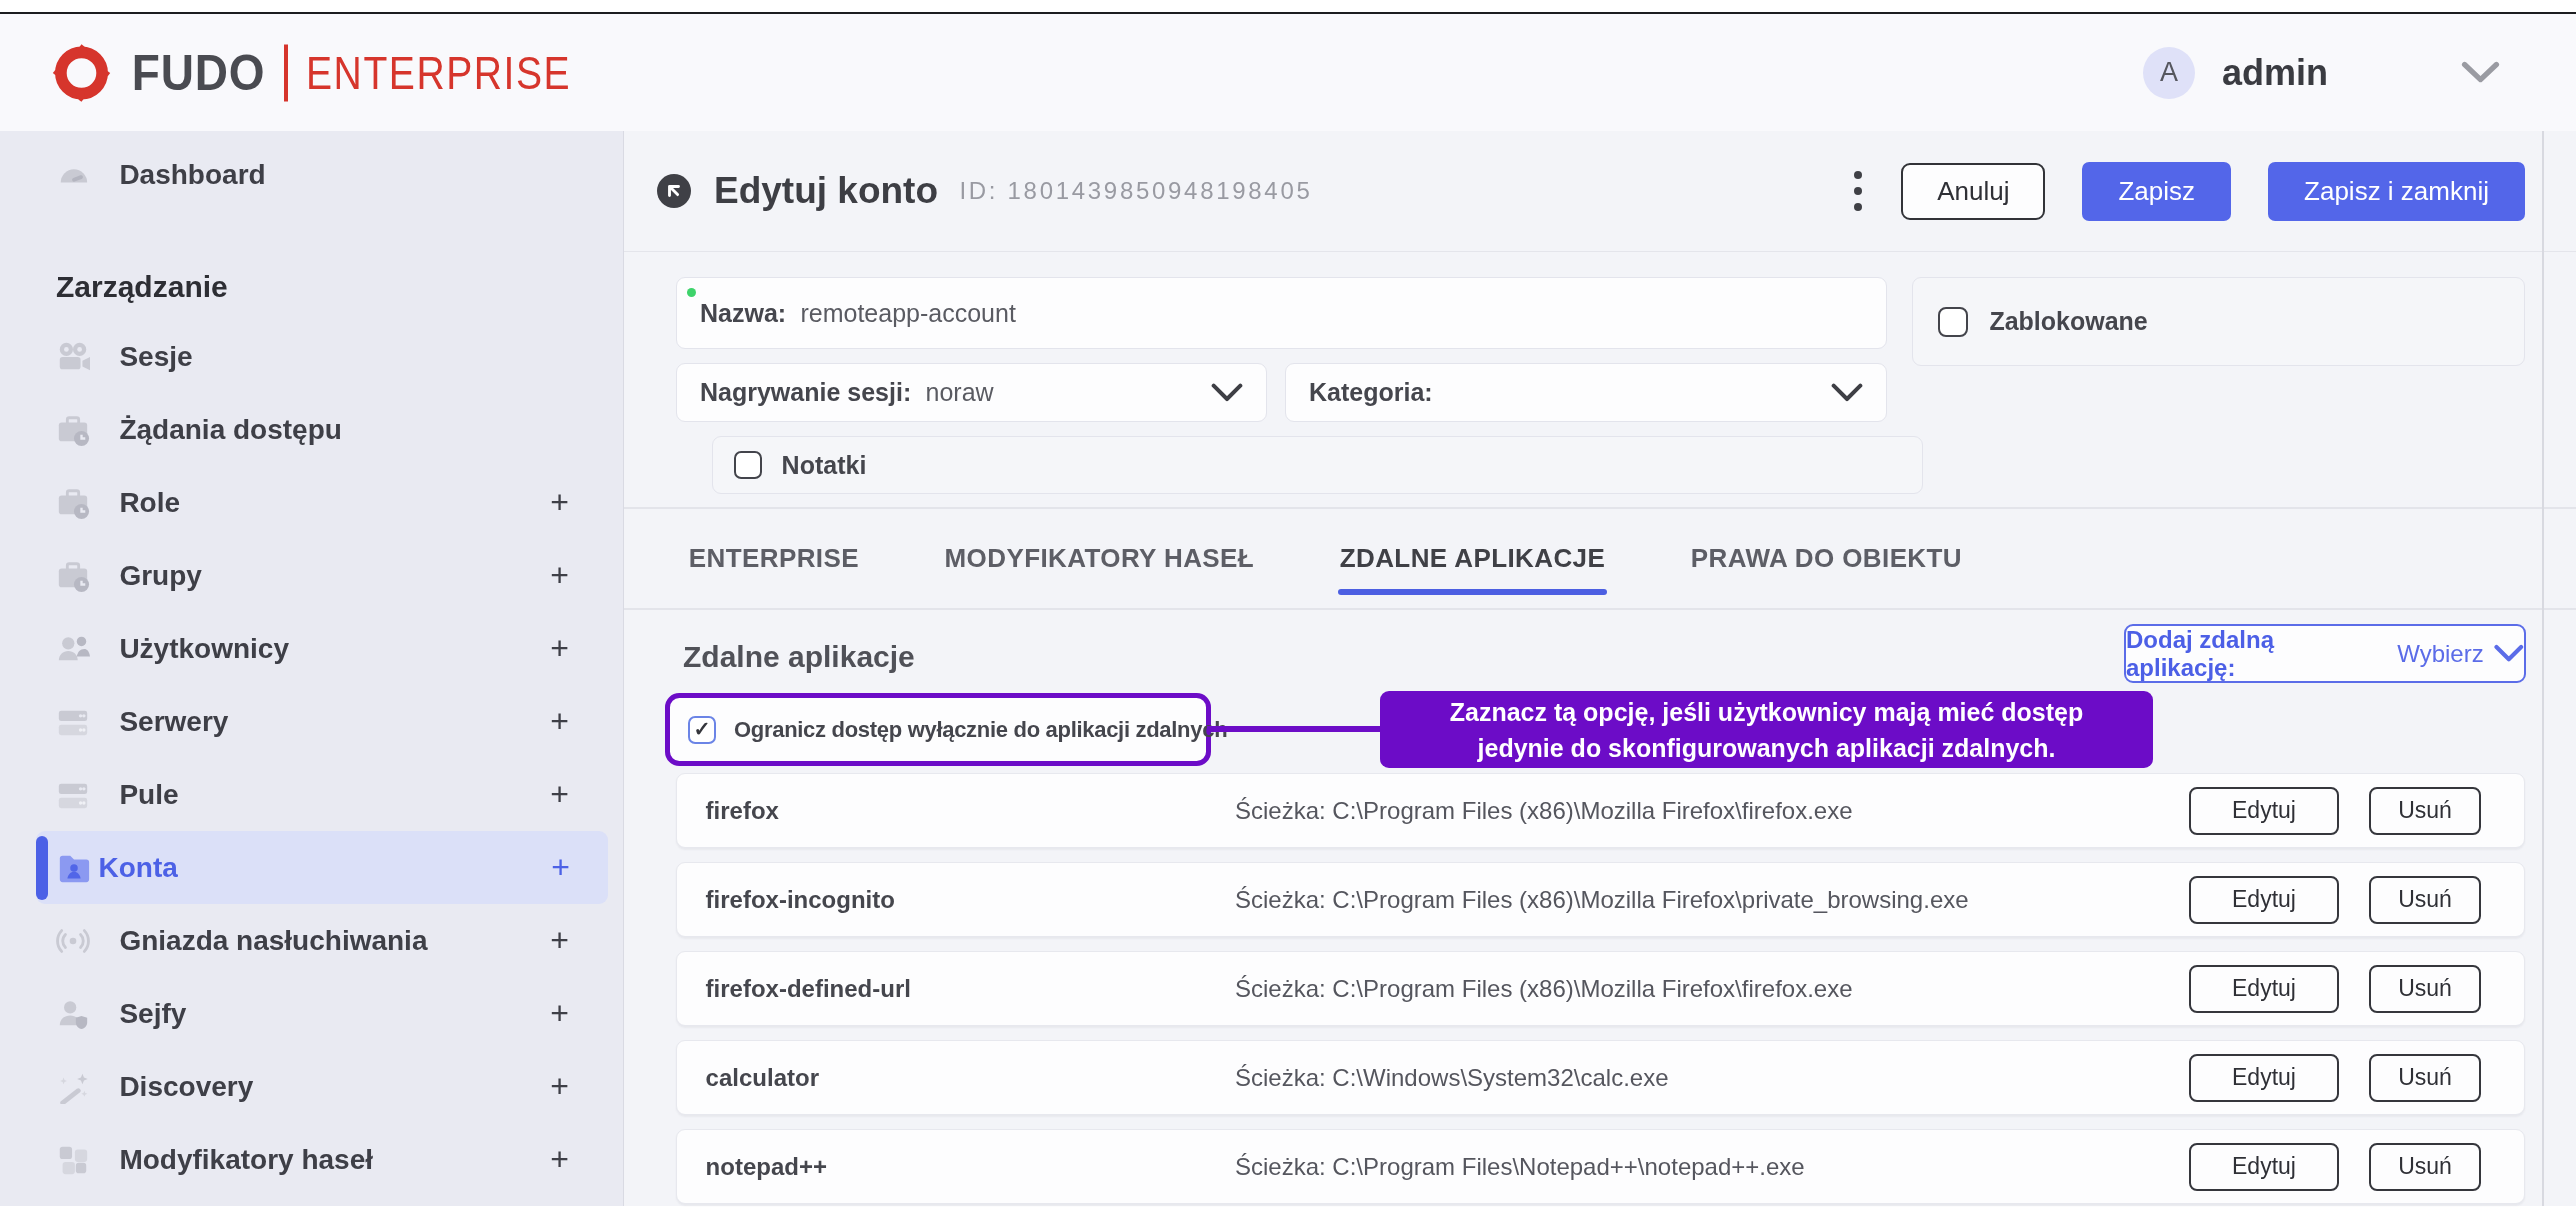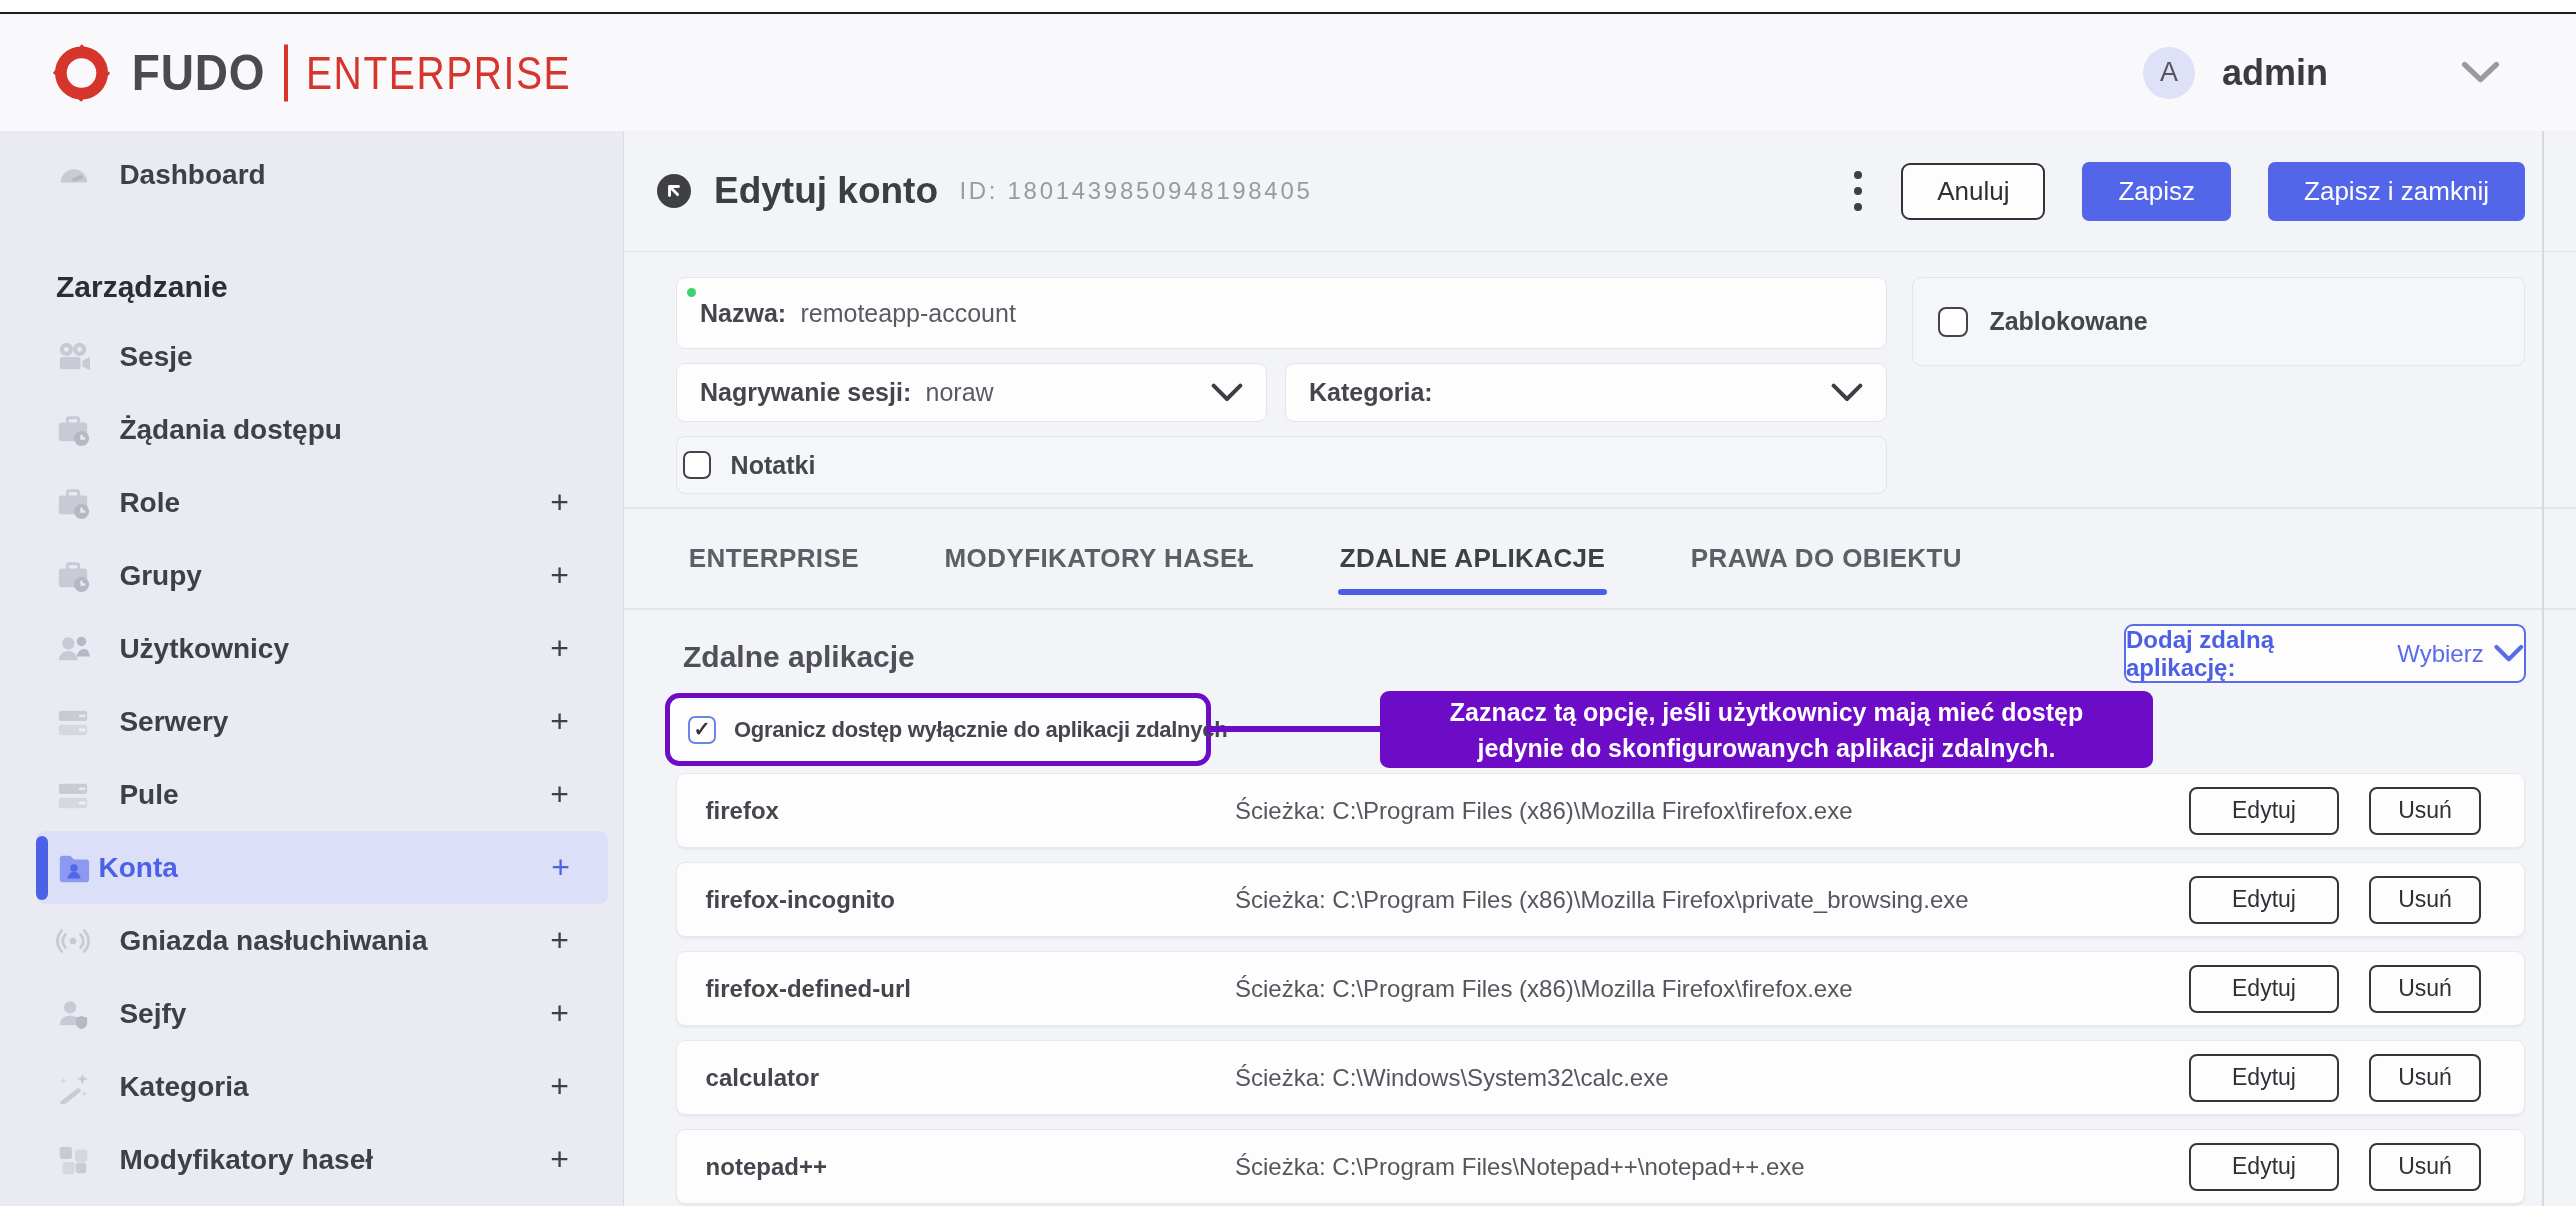--- a/index.html
+++ b/index.html
@@ -56,21 +56,21 @@
   .card.gray { background:#f5f6f9; }
   .nazwa-card { left:676px; top:146px; width:1211px; height:72px; display:flex; align-items:center; padding:0 23px; }
   .green-dot { position:absolute; left:9.8px; top:9.8px; width:9px; height:9px; border-radius:50%; background:#3ed36b; }
   .fld-label { font-size:25px; font-weight:700; color:#45464d; }
   .fld-value { font-size:25px; color:#5a5b62; margin-left:14.3px; }
   .blocked-card { left:1912px; top:146px; width:613px; height:89px; display:flex; align-items:center; padding:0 25px; gap:21.4px; }
   .select { display:flex; align-items:center; padding:0 23px; cursor:pointer; }
   .nagrywanie-select { left:676px; top:232px; width:591px; height:59px; }
   .kategoria-select { left:1285px; top:232px; width:602px; height:59px; }
   .select .chev { margin-left:auto; }
-  .notatki-card { left:676px; top:305px; width:1211px; height:58px; display:flex; align-items:center; padding:0 6px; gap:19.6px; }
+  .notatki-card { left:712px; top:305px; width:1211px; height:58px; display:flex; align-items:center; padding:0 21px; gap:19.6px; }
   .checkbox { width:30px; height:30px; border:2.7px solid #43444b; border-radius:8px; background:#ffffff; flex:0 0 auto; display:flex; align-items:center; justify-content:center; cursor:pointer; }
   .checkbox.small { width:28px; height:28px; border-radius:7.1px; }
   .checkbox.blue { border-color:#6b84e6; }
   .checkbox .mark { font-size:20.5px; font-weight:700; color:#35363c; line-height:1; }
 
   
   .sep { position:absolute; left:624px; right:0; height:1.8px; background:#e3e4ea; }
   .sep1 { top:376px; } .sep2 { top:477px; }
   .tabs { position:absolute; left:687px; top:377px; height:100px; display:flex; gap:82px; align-items:center; }
   .tab { font-size:26px; font-weight:700; letter-spacing:0.4px; color:#5d5e66; cursor:pointer; position:relative; padding:9px 1.8px; }
@@ -269,21 +269,21 @@
         <svg class="sicon" viewBox="0 0 36 36">
             <use href="#i-user-shield"></use>
           </svg>
         <span>Sejfy</span>
         <span class="plus">+</span>
       </div>
       <div class="side-item">
         <svg class="sicon" viewBox="0 0 36 36">
             <use href="#i-wand"></use>
           </svg>
-        <span>Kategoria</span>
+        <span>Discovery</span>
         <span class="plus">+</span>
       </div>
       <div class="side-item">
         <svg class="sicon" viewBox="0 0 36 36">
             <use href="#i-puzzle"></use>
           </svg>
         <span>Modyfikatory haseł</span>
         <span class="plus">+</span>
       </div>
     </div>

